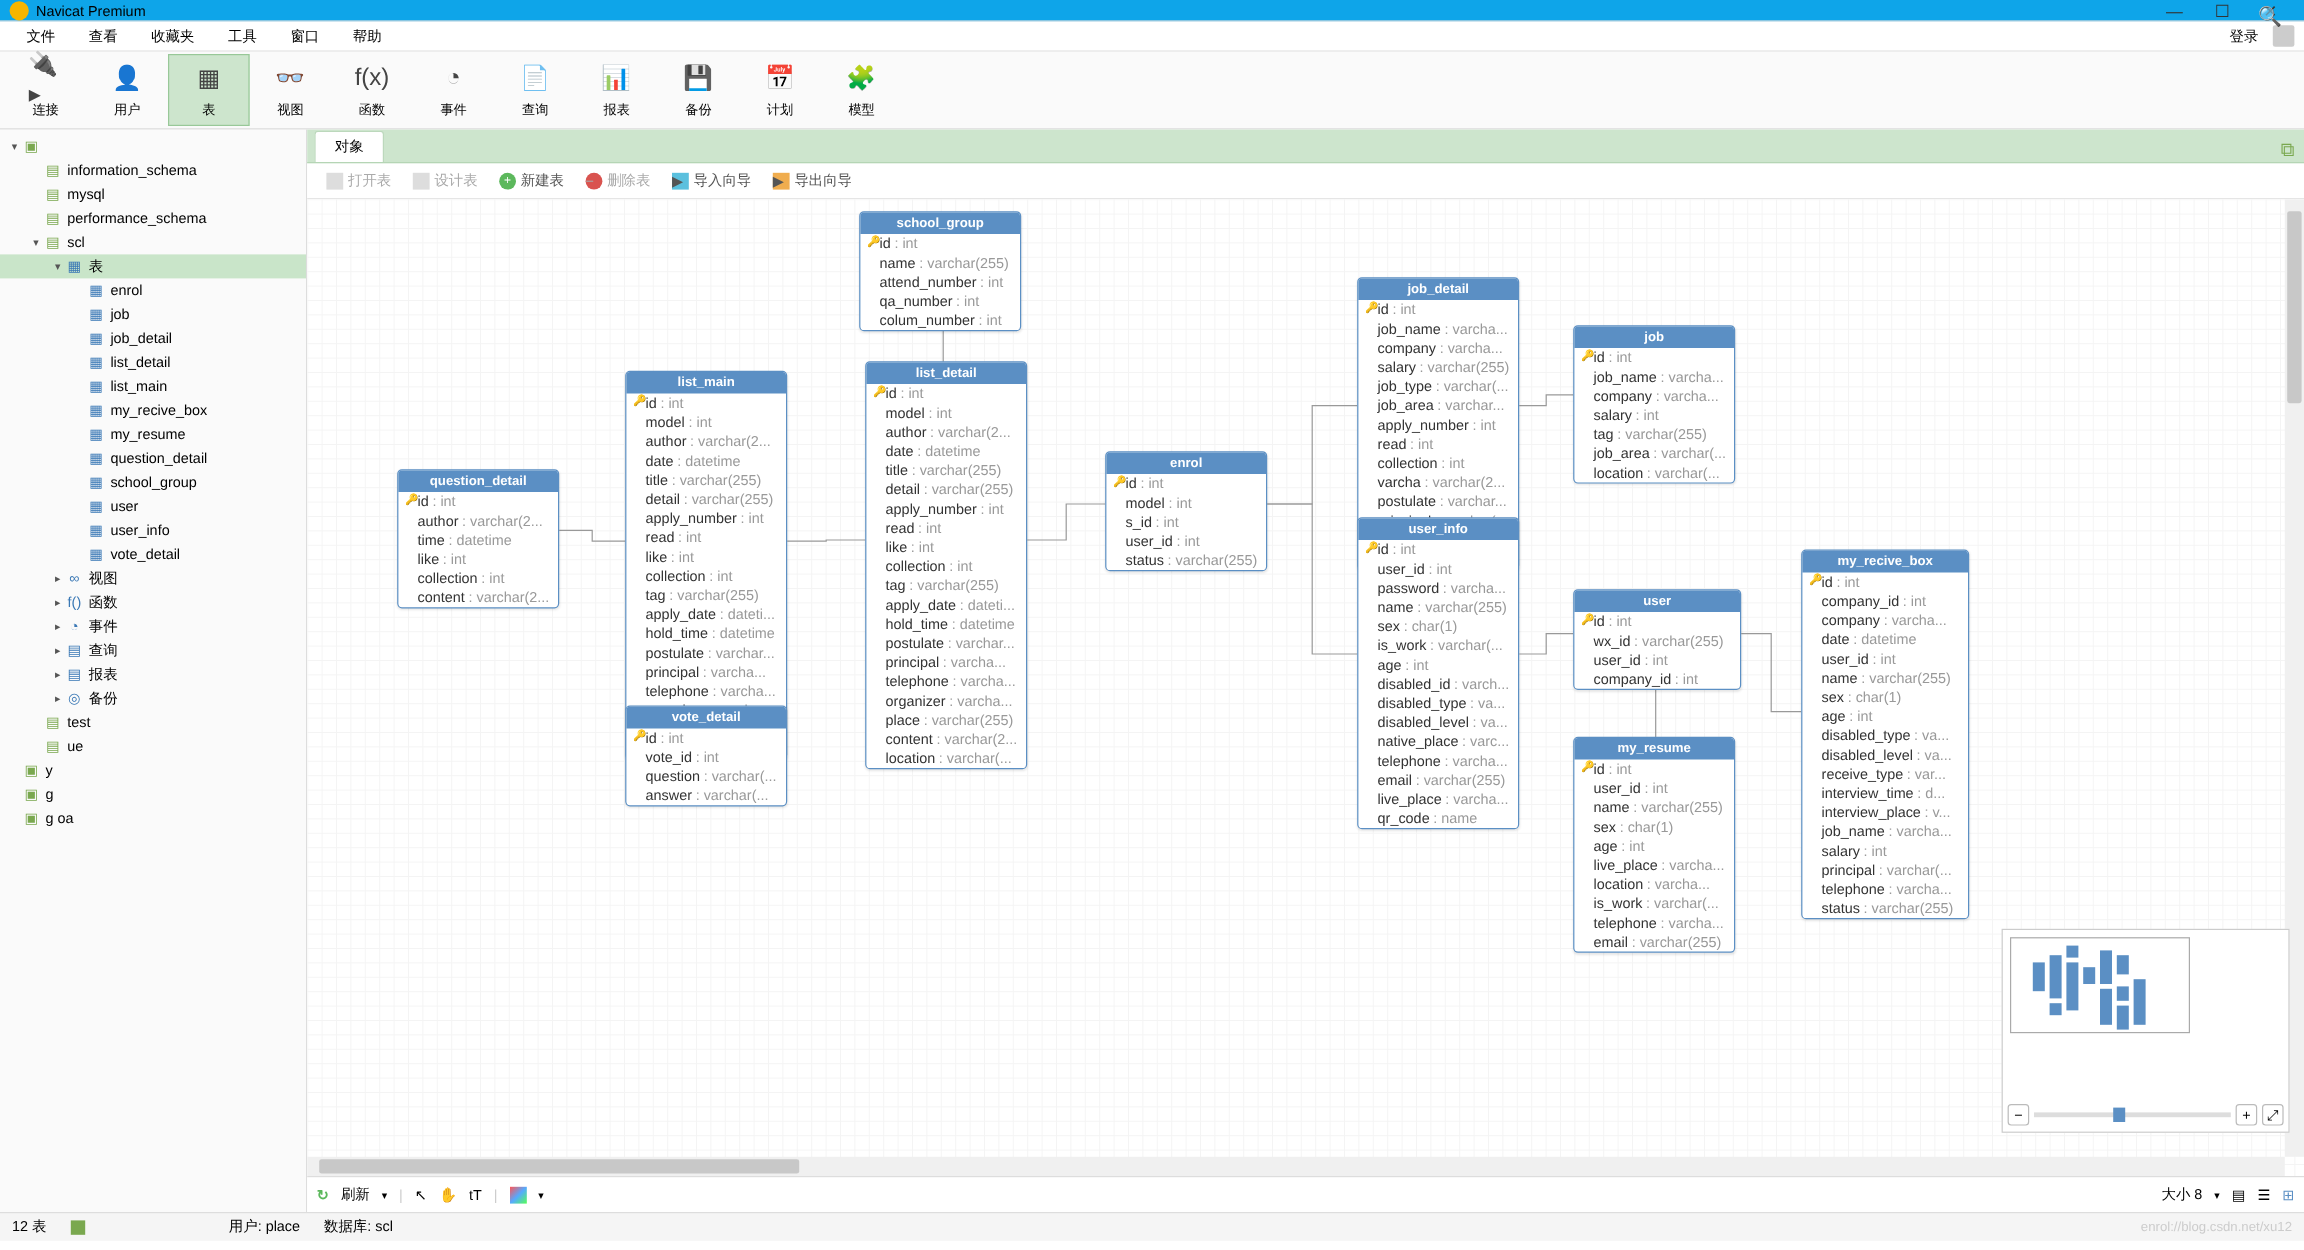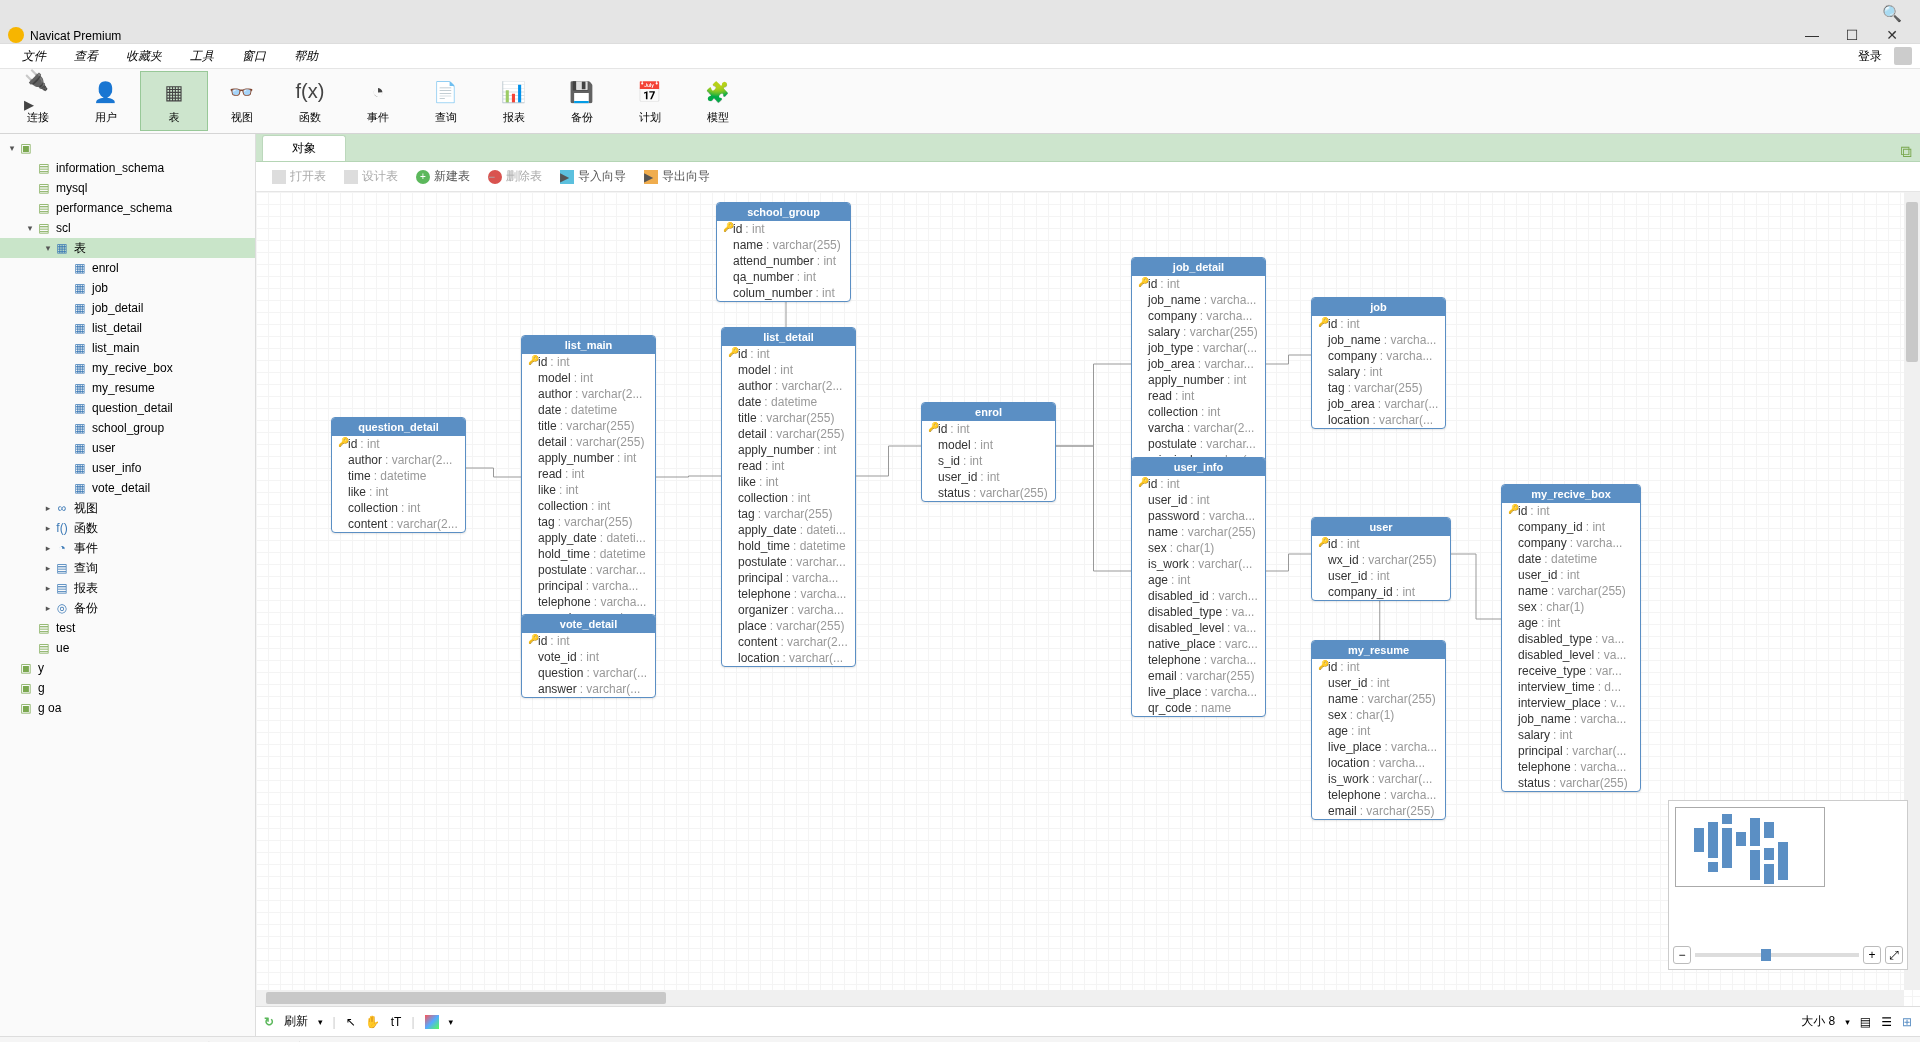--- a/index.html
+++ b/index.html
@@ -1,17 +1,17 @@
 <!DOCTYPE html>
 <html><head>
 <meta charset="utf-8">
 <style>
 *{box-sizing:border-box;margin:0;padding:0;font-family:"Microsoft YaHei",Arial,sans-serif;font-size:12px;}
 body{background:#fff;overflow:hidden;width:1920px;height:1042px;}
-.titlebar{height:44px;background:#e5e5e5;display:flex;align-items:flex-end;padding:0 8px;border-bottom:1px solid #ddd;}
+.titlebar{height:18px;background:#0ea5e9;display:flex;align-items:center;padding:0 8px;border-bottom:1px solid #ddd;}
 .titlebar .logo{width:16px;height:16px;background:#f7b500;border-radius:50%;margin-right:6px;}
 .titlebar .title{flex:1;}
 .titlebar .winbtn{width:40px;text-align:center;font-size:14px;color:#333;}
 .menubar{height:24px;background:#fff;display:flex;align-items:center;padding:0 8px;}
 .menubar .mitem{padding:0 14px;cursor:pointer;}
 .menubar .spacer{flex:1;}
 .menubar .login{padding:0 8px;}
 .menubar .avatar{width:18px;height:18px;background:#ccc;border-radius:2px;margin-left:4px;}
 .toolbar{height:66px;background:#fafafa;border-top:1px solid #e5e5e5;border-bottom:1px solid #d5d5d5;display:flex;align-items:center;padding:0 4px;}
 .tbtn{width:68px;height:60px;display:flex;flex-direction:column;align-items:center;justify-content:center;gap:4px;cursor:pointer;border:1px solid transparent;}
@@ -22,21 +22,21 @@
 .sidebar{width:256px;background:#fafafa;border-right:1px solid #ddd;overflow:auto;padding-top:4px;}
 .tree-row{display:flex;align-items:center;height:20px;padding-right:4px;cursor:pointer;}
 .tree-row.sel{background:#c9e5c9;}
 .tree-arrow{width:12px;font-size:9px;color:#555;text-align:center;}
 .tree-icon{width:16px;height:14px;display:inline-flex;align-items:center;justify-content:center;margin-right:4px;}
 .tree-icon.db{color:#7aa84f;}
 .tree-icon.tbl{color:#3a78b5;}
 .tree-icon.grp{color:#3a78b5;}
 .main{flex:1;display:flex;flex-direction:column;background:#fff;min-width:0;}
 .tabbar{height:28px;background:#cde5cd;display:flex;align-items:flex-end;border-bottom:1px solid #b5d5b5;}
-.tab{background:#fff;border:1px solid #bcd8bc;border-bottom:none;padding:4px 29px;margin-left:6px;border-radius:3px 3px 0 0;}
+.tab{background:#fff;border:1px solid #bcd8bc;border-bottom:none;padding:4px 16px;margin-left:6px;border-radius:3px 3px 0 0;}
 .tabbar .tabend{margin-left:auto;padding:0 8px;color:#7aa84f;font-size:16px;}
 .subtoolbar{height:30px;display:flex;align-items:center;gap:2px;padding:0 8px;border-bottom:1px solid #e5e5e5;}
 .sbtn{display:flex;align-items:center;gap:4px;padding:2px 8px;cursor:pointer;color:#555;}
 .sbtn.disabled{color:#aaa;}
 .sicon{width:14px;height:14px;display:inline-block;}
 .sicon.green{background:#5cb85c;border-radius:50%;color:#fff;font-size:10px;line-height:14px;text-align:center;}
 .sicon.red{background:#d9534f;border-radius:50%;}
 .sicon.blue{background:#5bc0de;}
 .sicon.orange{background:#f0ad4e;}
 .canvas-wrap{flex:1;position:relative;overflow:hidden;}
@@ -71,21 +71,21 @@
 
 <div class="titlebar">
   <div class="logo"></div>
   <div class="title">Navicat Premium</div>
   <div class="winbtn">—</div>
   <div class="winbtn">☐</div>
   <div class="winbtn">✕</div>
 </div>
 
 <div class="menubar">
-  <div id="menu-host" style="display: flex; font-style: italic;">
+  <div id="menu-host" style="display: flex;">
       <div class="mitem">文件</div>
       <div class="mitem">查看</div>
       <div class="mitem">收藏夹</div>
       <div class="mitem">工具</div>
       <div class="mitem">窗口</div>
       <div class="mitem">帮助</div>
     </div>
   <div class="spacer"></div>
   <div class="login">登录</div>
   <div class="avatar"></div>

